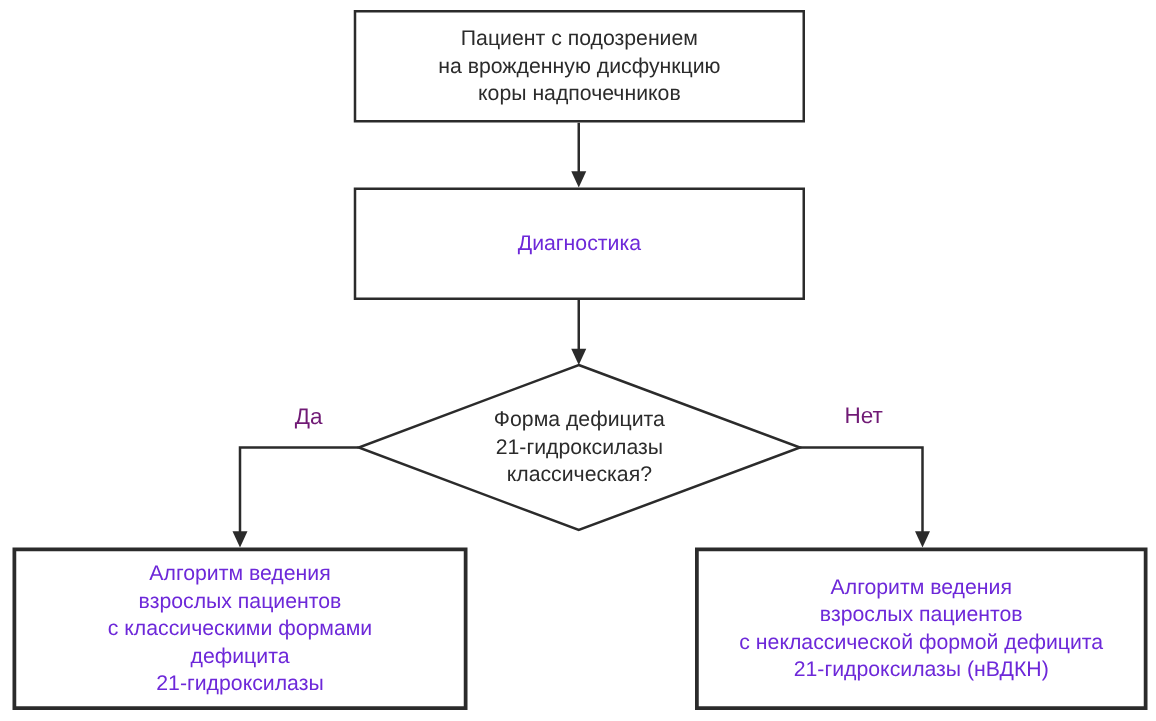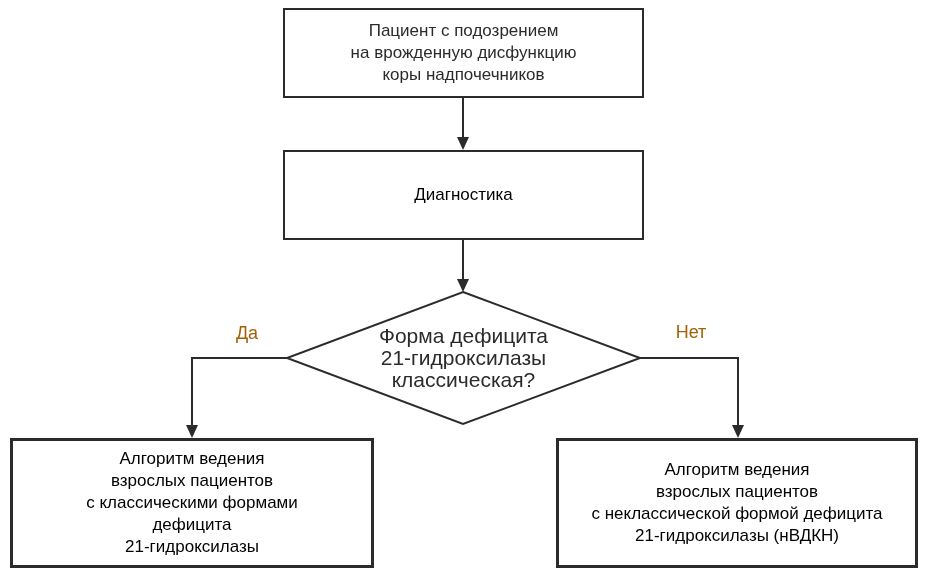--- a/index.html
+++ b/index.html
@@ -26,44 +26,44 @@
     justify-content: center;
     text-align: center;
   }
   .node .txt {
     white-space: pre-line;
     font-size: 17px;
     line-height: 22px;
     color: #2b2b2b;
   }
   .node.thick { border-width: 3px; }
-  .blue .txt { color: #000000; }
+  .blue .txt { color: #6d28d9; }
   .diamond-text {
     position: absolute;
     left: 287px; top: 292px;
     width: 353px; height: 132px;
     display: flex;
     align-items: center;
     justify-content: center;
     text-align: center;
     pointer-events: none;
   }
   .diamond-text .txt {
     white-space: pre-line;
-    font-size: 21px;
+    font-size: 17px;
     line-height: 22px;
     color: #2b2b2b;
   }
   .branch-label {
     position: absolute;
     width: 70px;
     text-align: center;
     font-size: 18px;
     line-height: 20px;
-    color: #a16207;
+    color: #701a75;
   }
 </style>
 </head>
 <body>
 
 <div class="canvas">
 
   <svg class="connectors" viewBox="0 0 925 577">
 
     <g>

